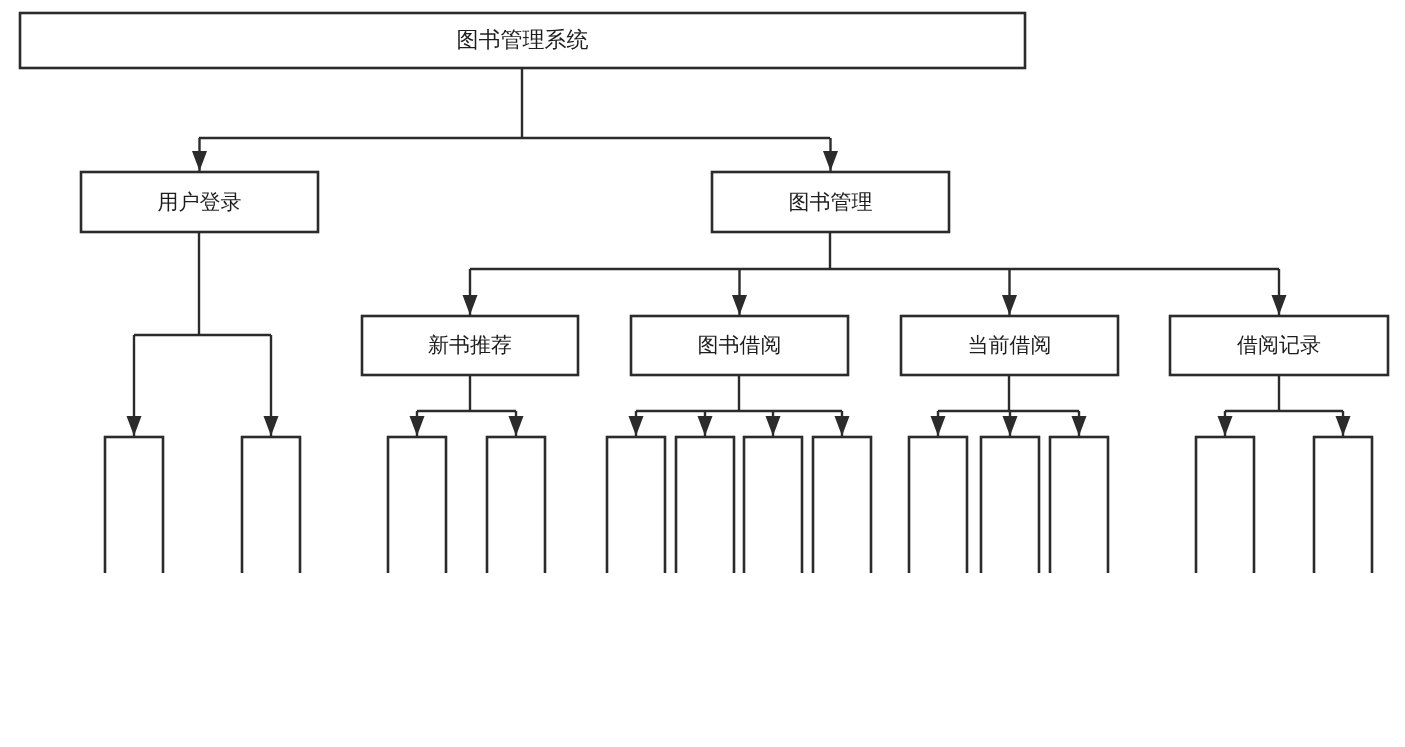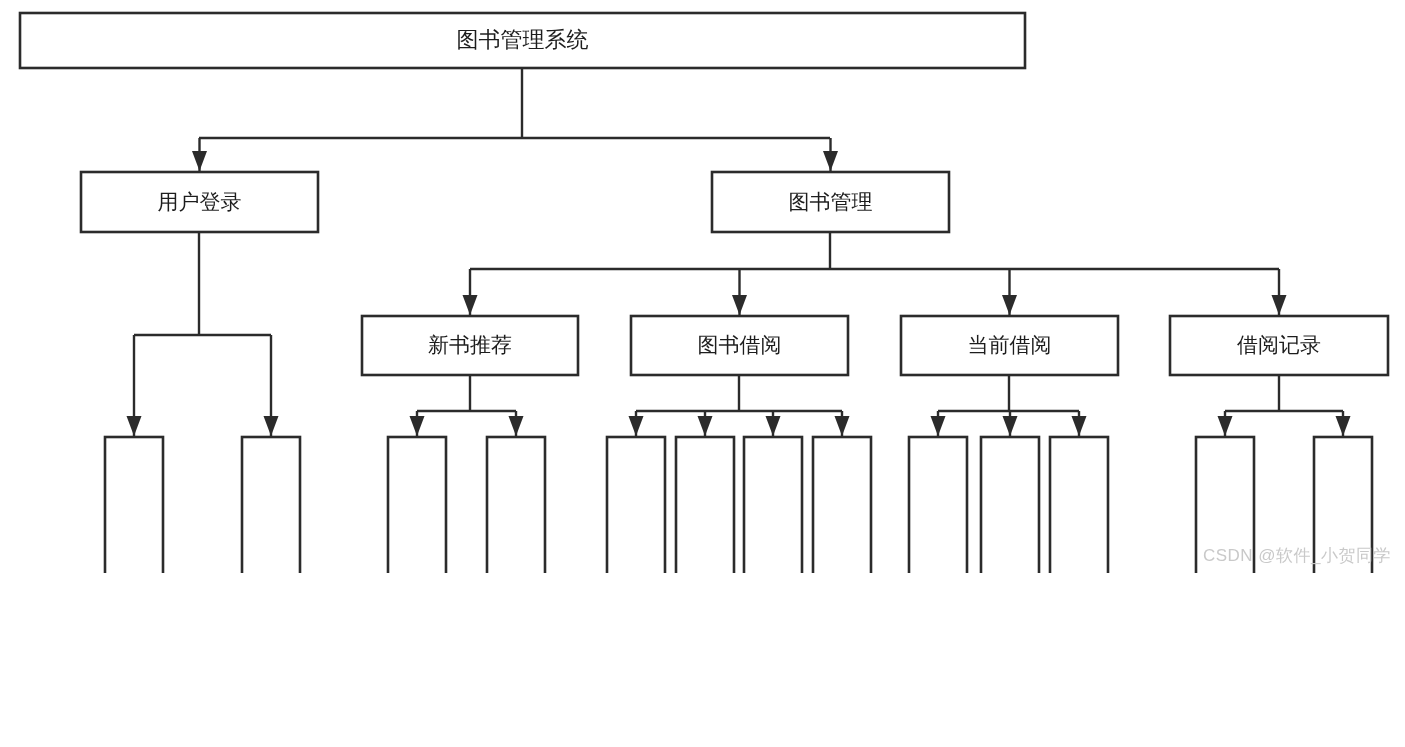--- a/index.html
+++ b/index.html
@@ -249,15 +249,14 @@
         <span class="vlabel">确认归还（管理员）</span>
       </div>
       <div class="vlabel-wrap" style="left: 1196px; top: 437px; width: 58px; height: 297px;">
         <span class="vlabel">新增借阅记录</span>
       </div>
       <div class="vlabel-wrap" style="left: 1314px; top: 437px; width: 58px; height: 297px;">
         <span class="vlabel">查询借阅记录</span>
       </div>
     </div>
 
-  <div class="watermark">CSDN @软件_小贺同学</div>
 
 </div>
 
 </body></html>

